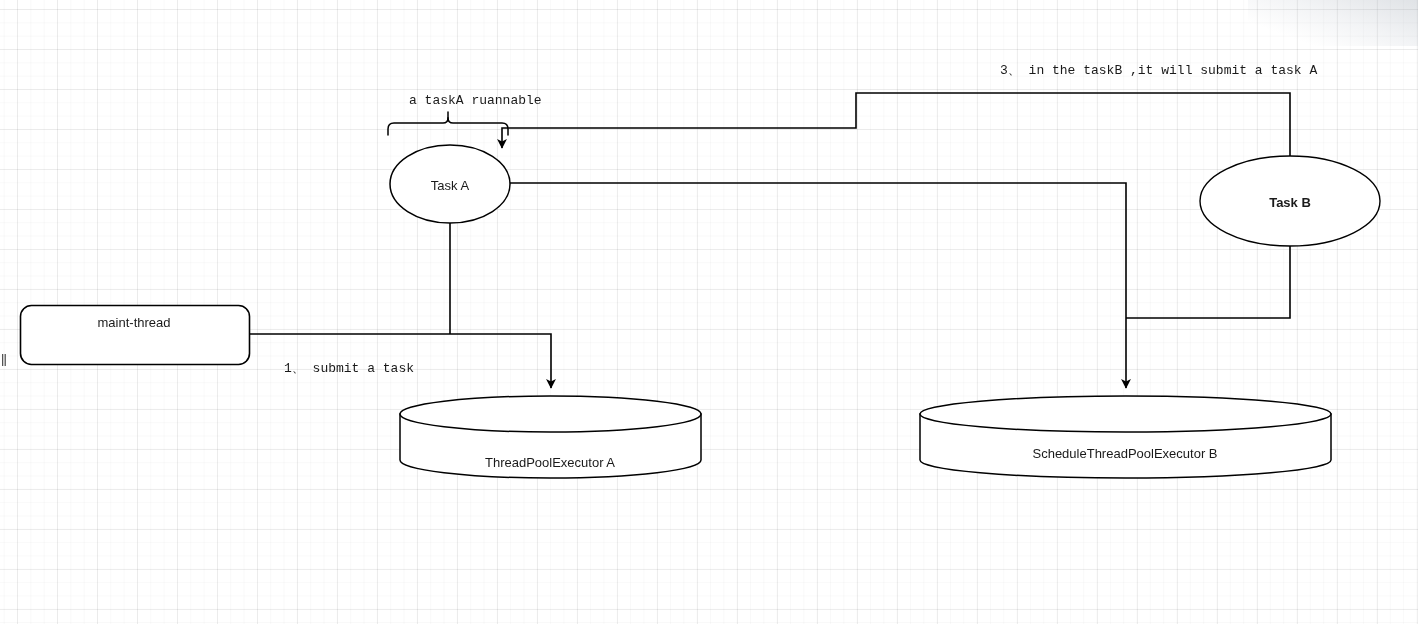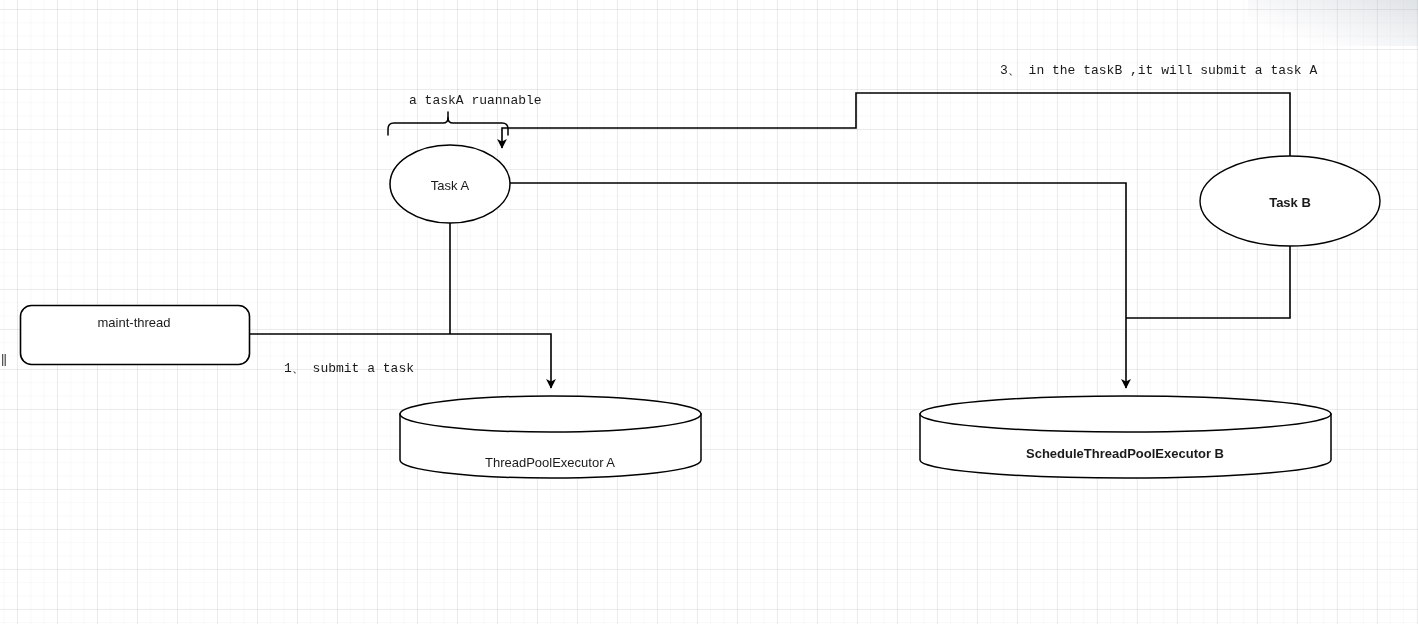--- a/index.html
+++ b/index.html
@@ -118,21 +118,21 @@
   </svg>
 
   <span class="node-label" style="left:134px; top:322px;">maint-thread</span>
 
   <span class="node-label" style="left:450px; top:185px;text-align:right;">Task A</span>
 
   <span class="node-label" style="left:1290px; top:202px;font-weight:bold;">Task B</span>
 
   <span class="node-label" style="left:550px; top:462px;">ThreadPoolExecutor   A</span>
 
-  <span class="node-label" style="left:1125px; top:453px;font-weight:bold;">ScheduleThreadPoolExecutor B</span>
+  <span class="node-label" style="left:1125px; top:453px;">ScheduleThreadPoolExecutor B</span>
 
   <span class="dg-label" style="left:409px; top:93px;">a taskA ruannable</span>
 
   <span class="dg-label" style="left:284px; top:313px;margin-top:48px;">1、 submit a task</span>
 
 
   <span class="dg-label" style="left:1000px; top:63px;">3、 in the taskB ,it will submit a task A</span>
 
 </div>
 

